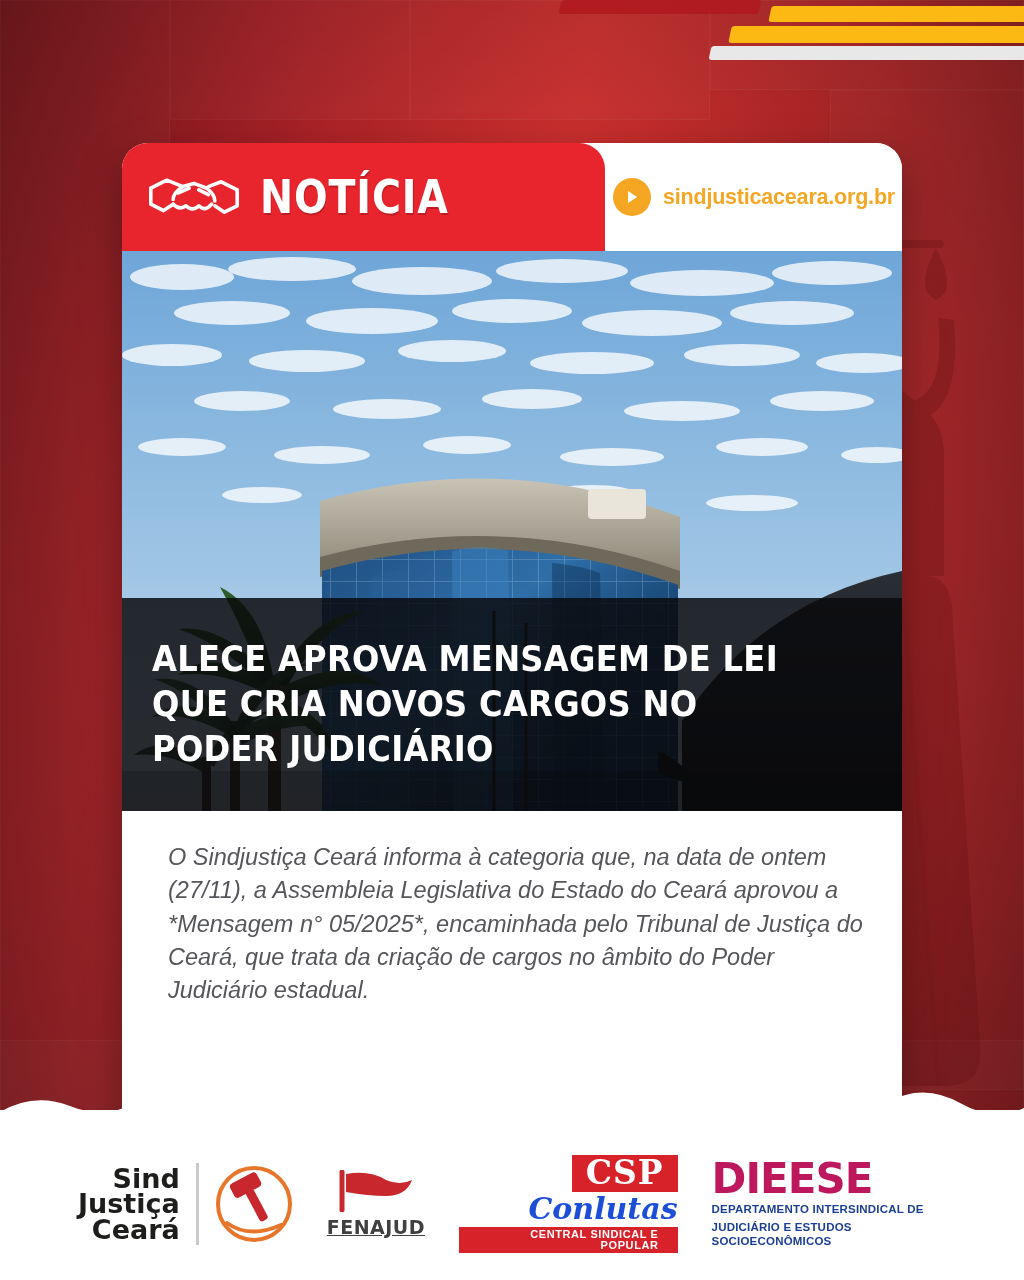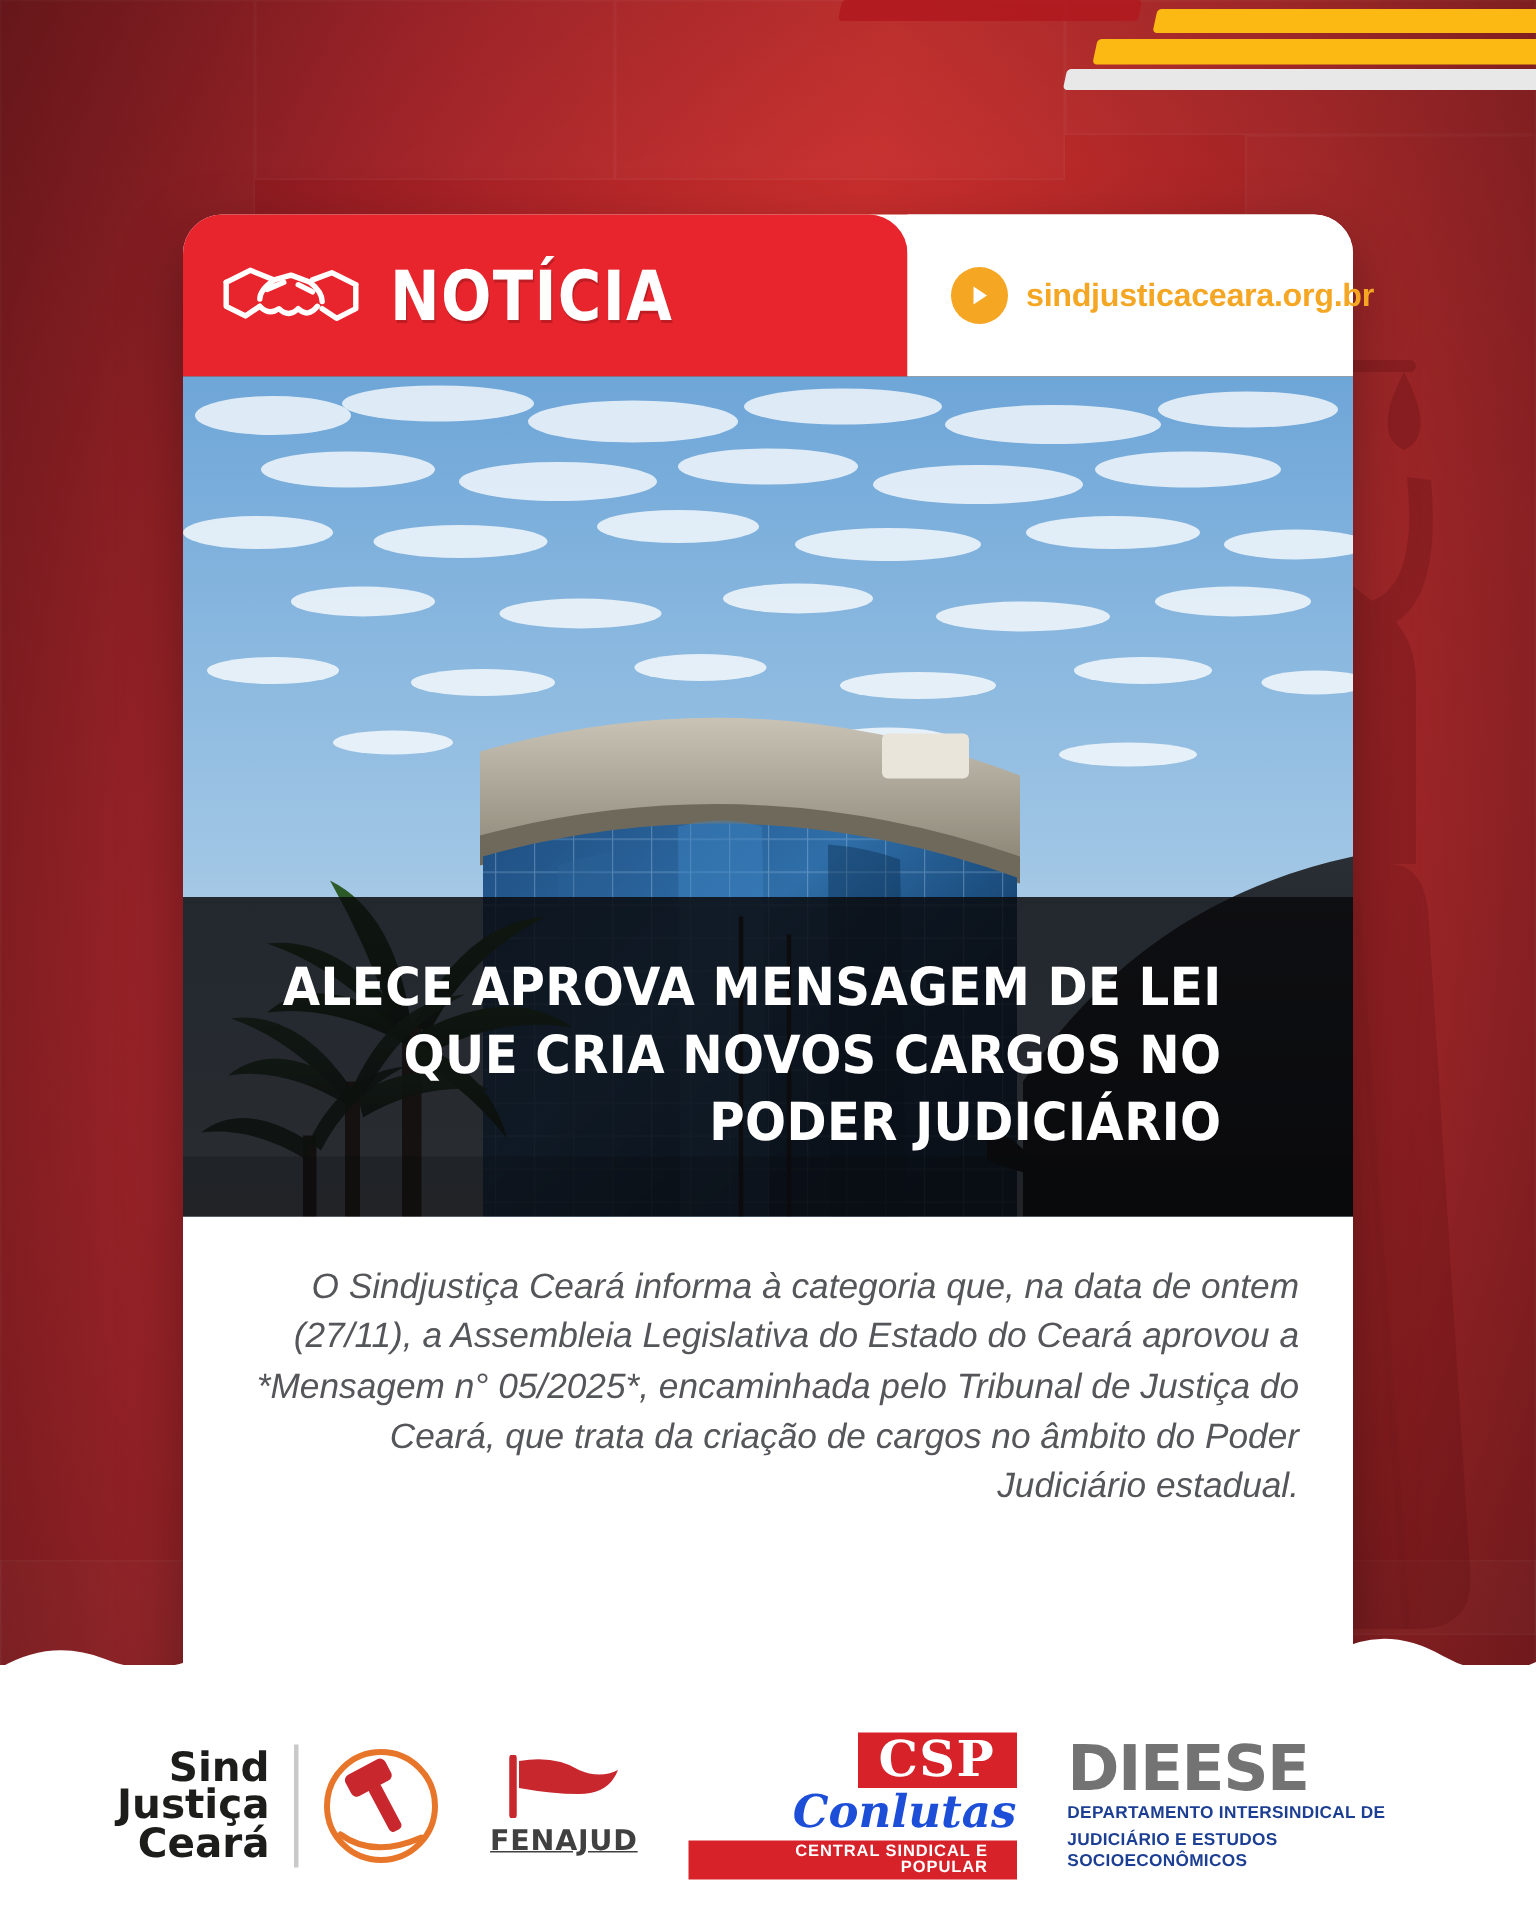--- a/index.html
+++ b/index.html
@@ -72,21 +72,20 @@
   .card {
     position: absolute;
     left: 122px;
     top: 143px;
     width: 780px;
     height: 1012px;
     background: #ffffff;
     border-radius: 26px;
     box-shadow: 0 16px 42px rgba(0,0,0,.35);
     overflow: visible;
-    text-align: right;
   }
 
   
   .news-tab {
     position: absolute;
     left: 0; top: 0;
     width: 483px;
     height: 108px;
     background: #e8242c;
     border-top-left-radius: 26px;
@@ -113,21 +112,21 @@
   .site-pill {
     position: absolute;
     left: 483px; top: 0;
     width: 297px;
     height: 108px;
     background: #ffffff;
     border-top-right-radius: 26px;
     display: flex;
     align-items: center;
     gap: 12px;
-    padding-left: 29px;
+    padding-left: 8px;
   }
   .site-pill .play {
     width: 38px; height: 38px; border-radius: 50%;
     background: #f5a623;
     display: flex; align-items: center; justify-content: center;
     flex: 0 0 auto;
   }
   .site-pill .play svg { width: 16px; height: 16px; display:block; }
   .site-pill .url {
     color: #f5a623;
@@ -268,21 +267,21 @@
     padding: 2px 19px;
     margin-top: 3px;
   }
 
   
   .logo-dieese { text-align: left; }
   .dieese-name {
     font-family: "DejaVu Sans", sans-serif;
     font-weight: 700;
     font-size: 42px;
-    color: #737373;
+    color: #be185d;
     letter-spacing: -1px;
     line-height: .95;
   }
   .dieese-sub {
     font-size: 11.5px;
     font-weight: 700;
     color: #1c3f94;
     letter-spacing: .2px;
     line-height: 1.25;
     margin-top: 3px;

